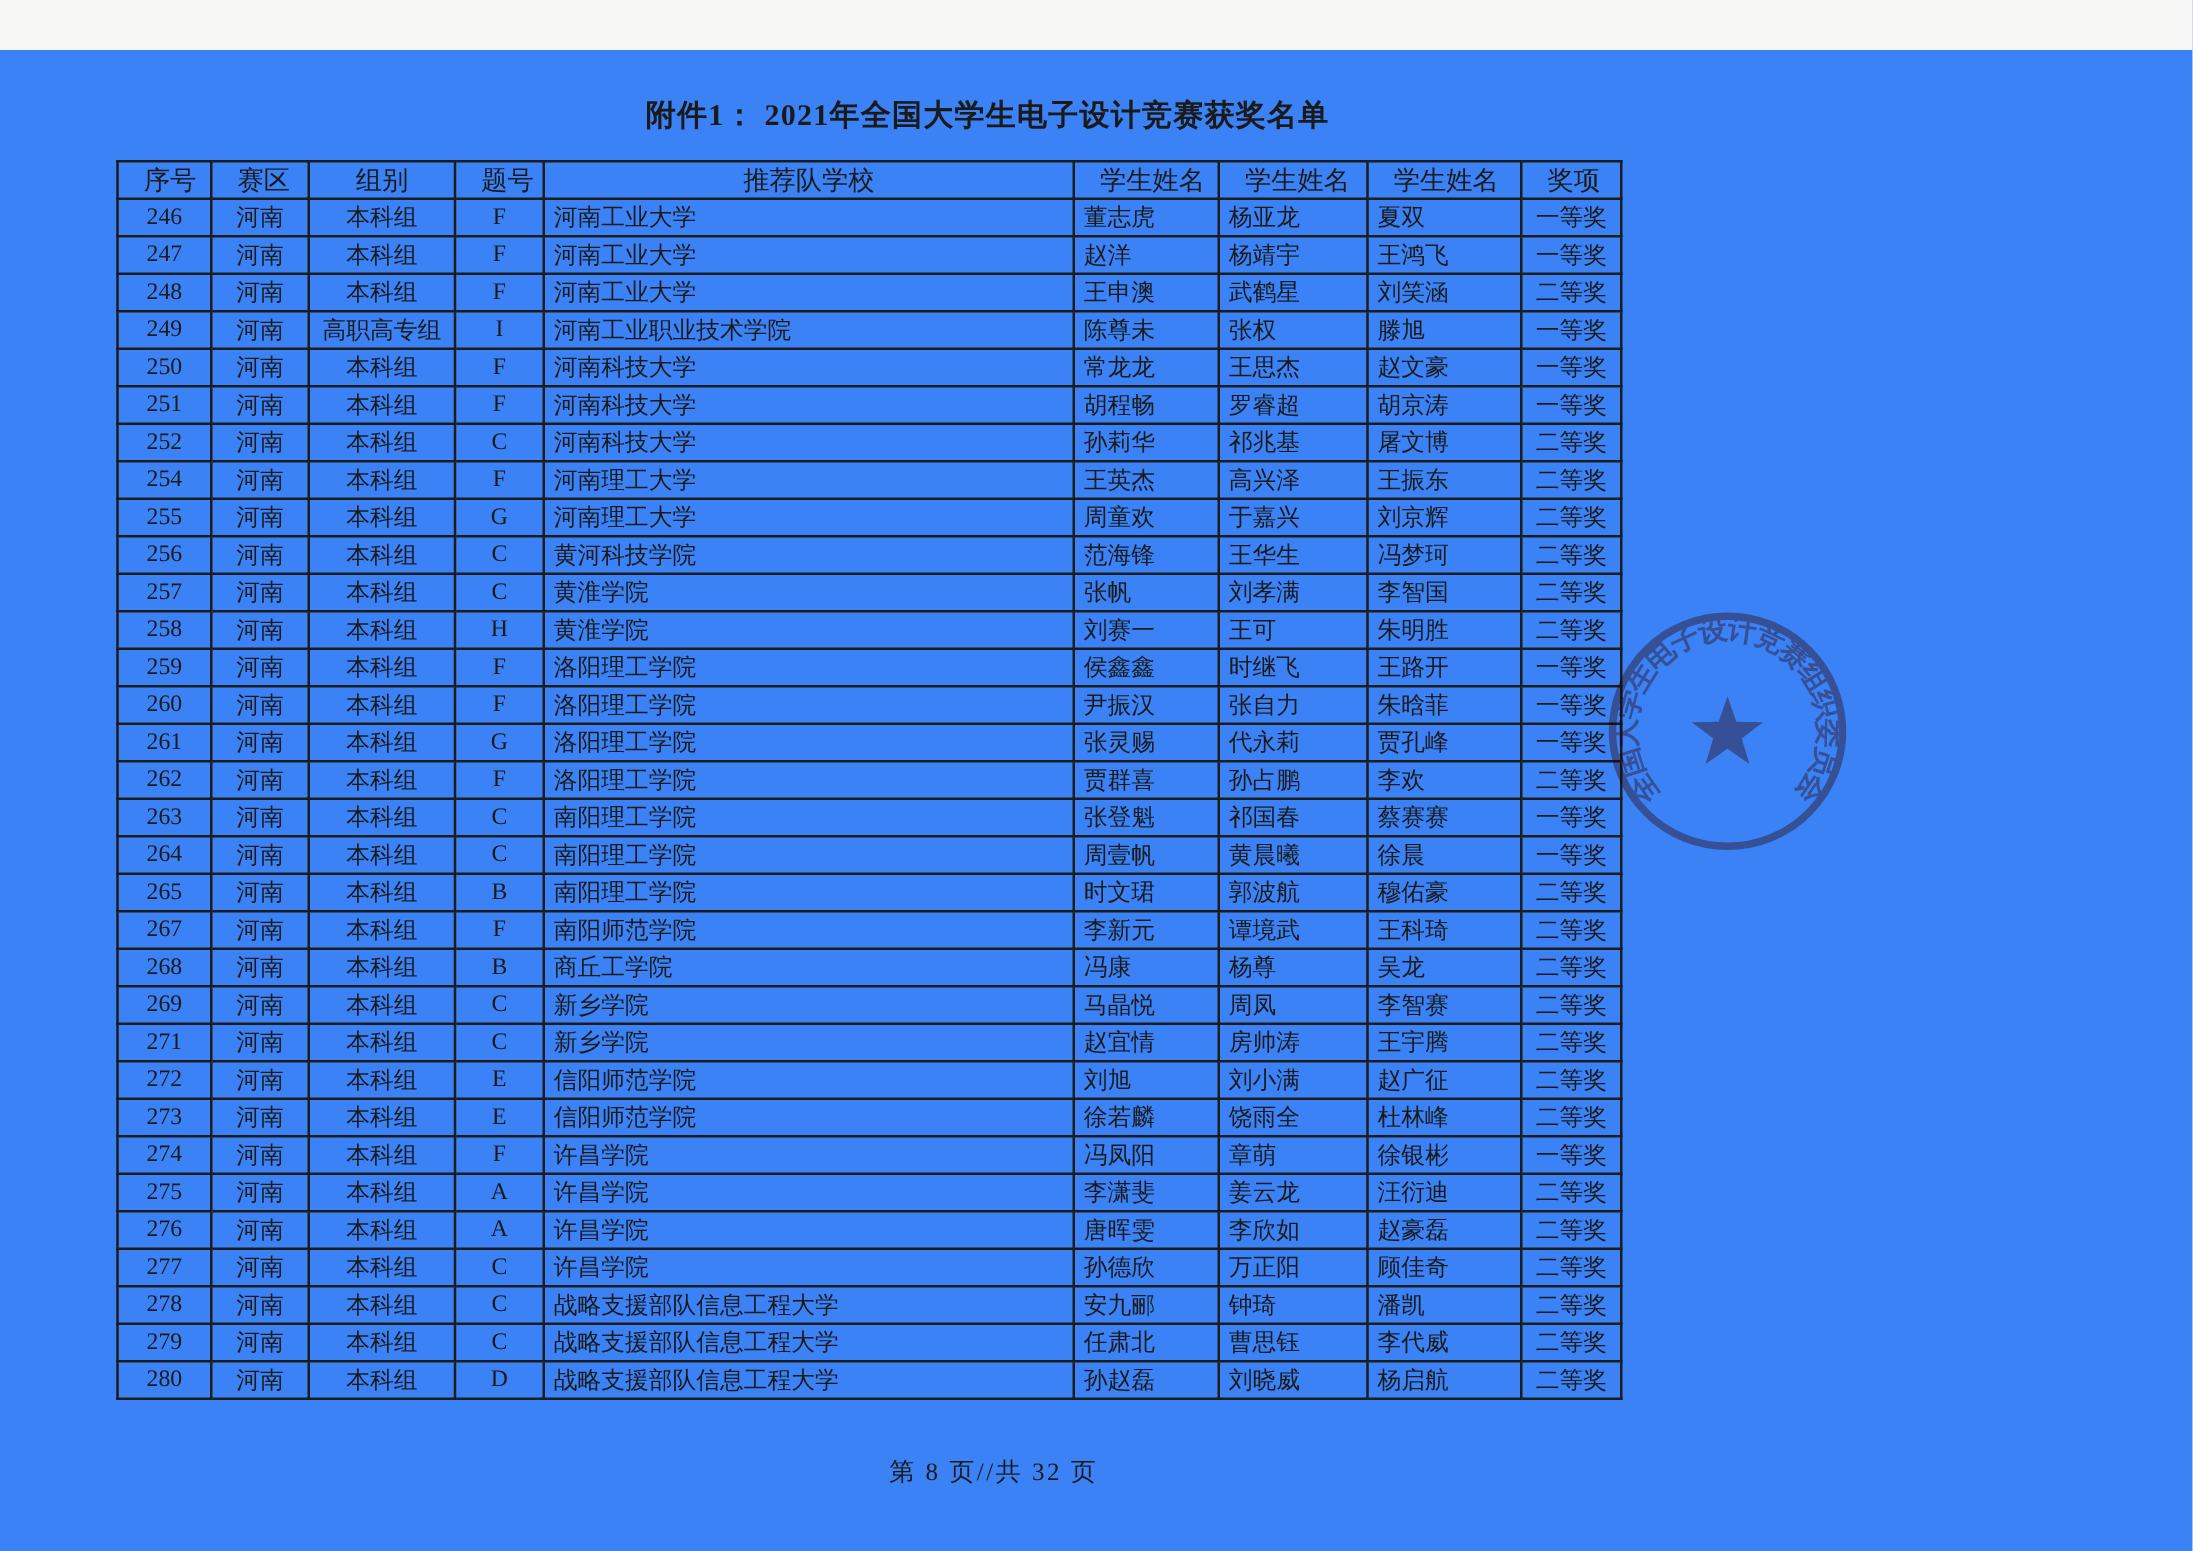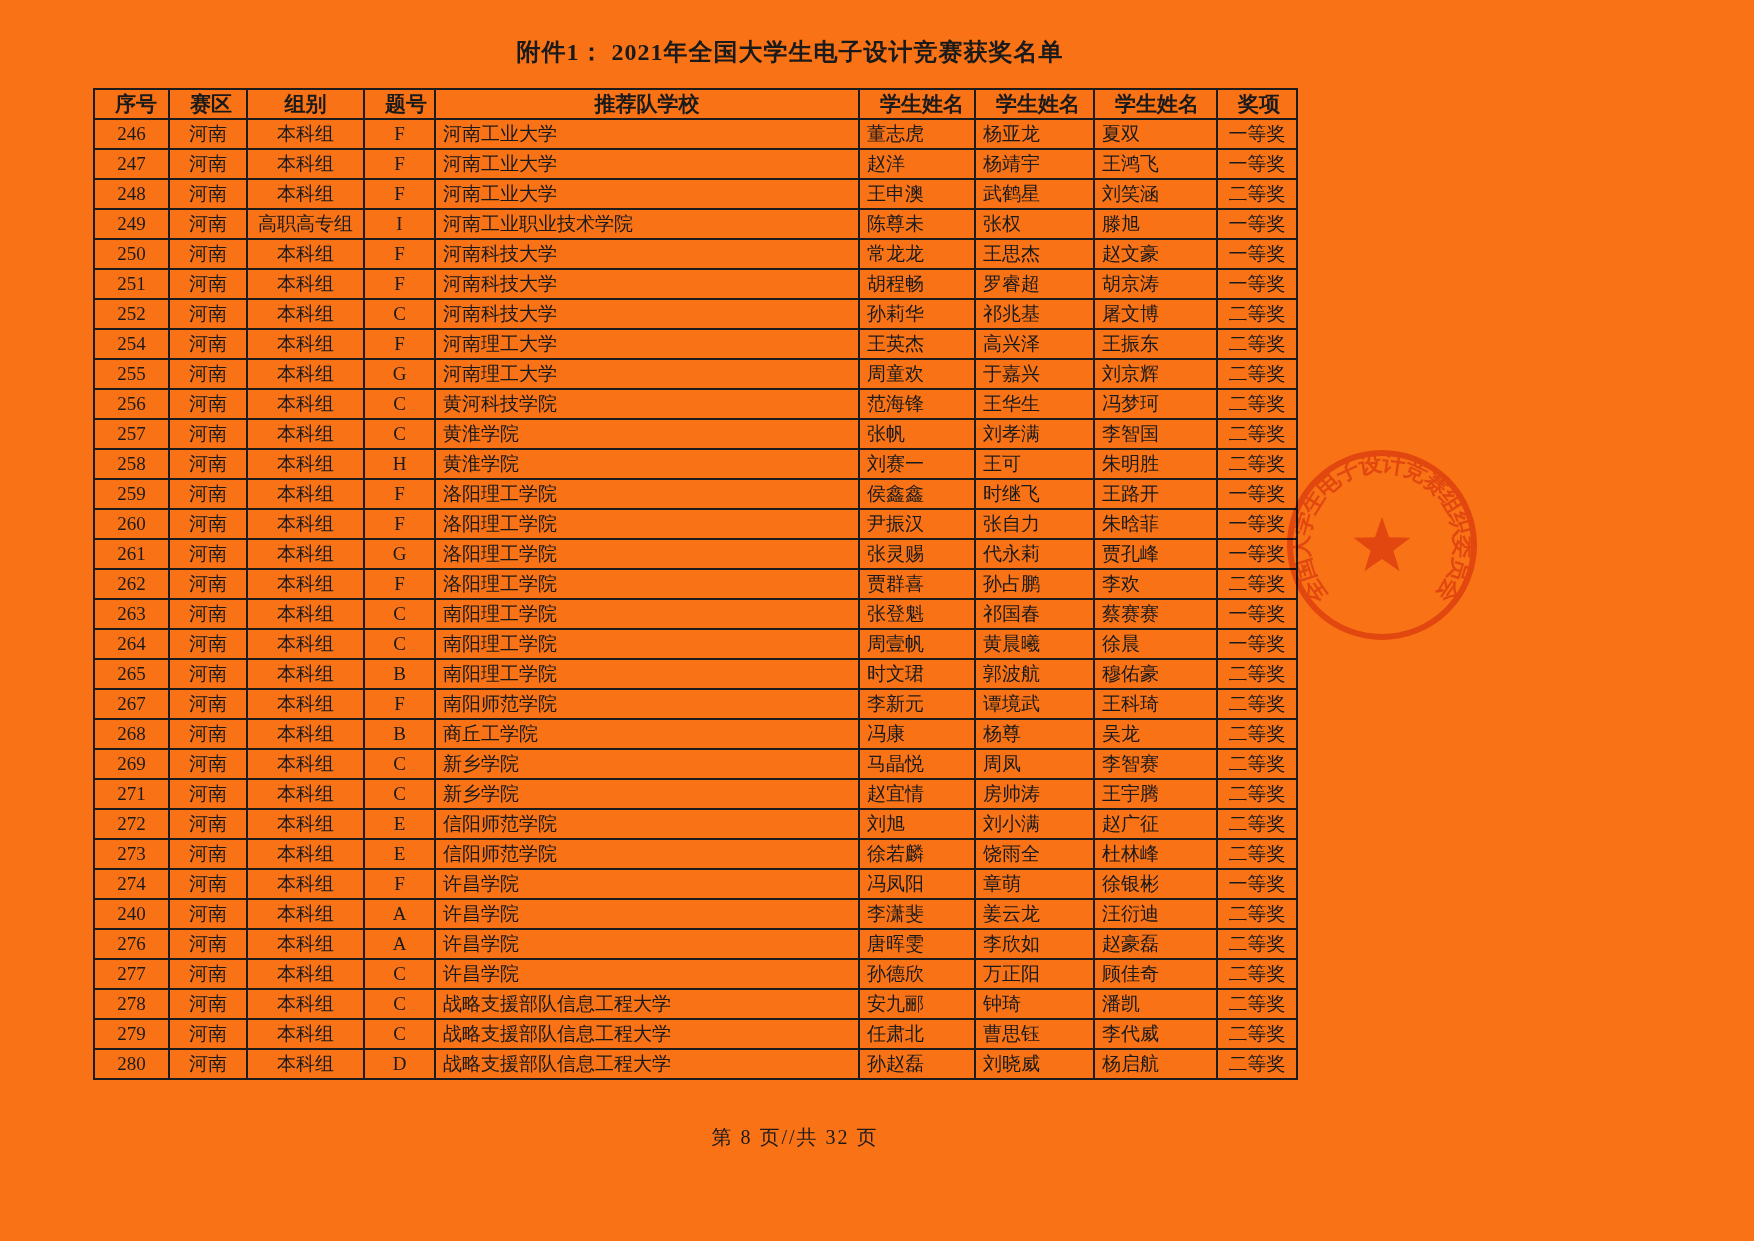--- a/index.html
+++ b/index.html
@@ -6,21 +6,22 @@
   body{
     width:1754px;height:1241px;
     background:#f7f7f5;
     font-family:"Liberation Serif","DejaVu Serif",serif;
     color:#1a1a1a;
     position:relative;
     overflow:hidden;
   }
   .page{
     position:absolute;inset:0;
-    background:#f97316;
+    background:#3b82f6;
+    margin-top:40px;
   }
   .doc-title{
     position:absolute;
     top:36px;left:790px;
     transform:translateX(-50%);
     font-size:24px;
     font-weight:600;
     letter-spacing:1px;
     white-space:nowrap;
   }
@@ -33,21 +34,21 @@
   }
   table.award th, table.award td{
     border:2px solid #1c1c1c;
     overflow:hidden;
     white-space:nowrap;
     vertical-align:middle;
   }
   table.award th{
     height:28px;
     font-size:21px;
-    font-weight:700;
+    font-weight:400;
     text-align:center;
     padding:0 20px;
   }
   table.award td{
     height:24px;
     font-size:19px;
     font-weight:400;
   }
   td.center{text-align:center;}
   td.left{text-align:left;padding-left:7px;}
@@ -381,21 +382,21 @@
           <td class="center">河南</td>
           <td class="center">本科组</td>
           <td class="center">F</td>
           <td class="left">许昌学院</td>
           <td class="left">冯凤阳</td>
           <td class="left">章萌</td>
           <td class="left">徐银彬</td>
           <td class="center">一等奖</td>
         </tr>
         <tr>
-          <td class="center">240</td>
+          <td class="center">275</td>
           <td class="center">河南</td>
           <td class="center">本科组</td>
           <td class="center">A</td>
           <td class="left">许昌学院</td>
           <td class="left">李潇斐</td>
           <td class="left">姜云龙</td>
           <td class="left">汪衍迪</td>
           <td class="center">二等奖</td>
         </tr>
         <tr>

